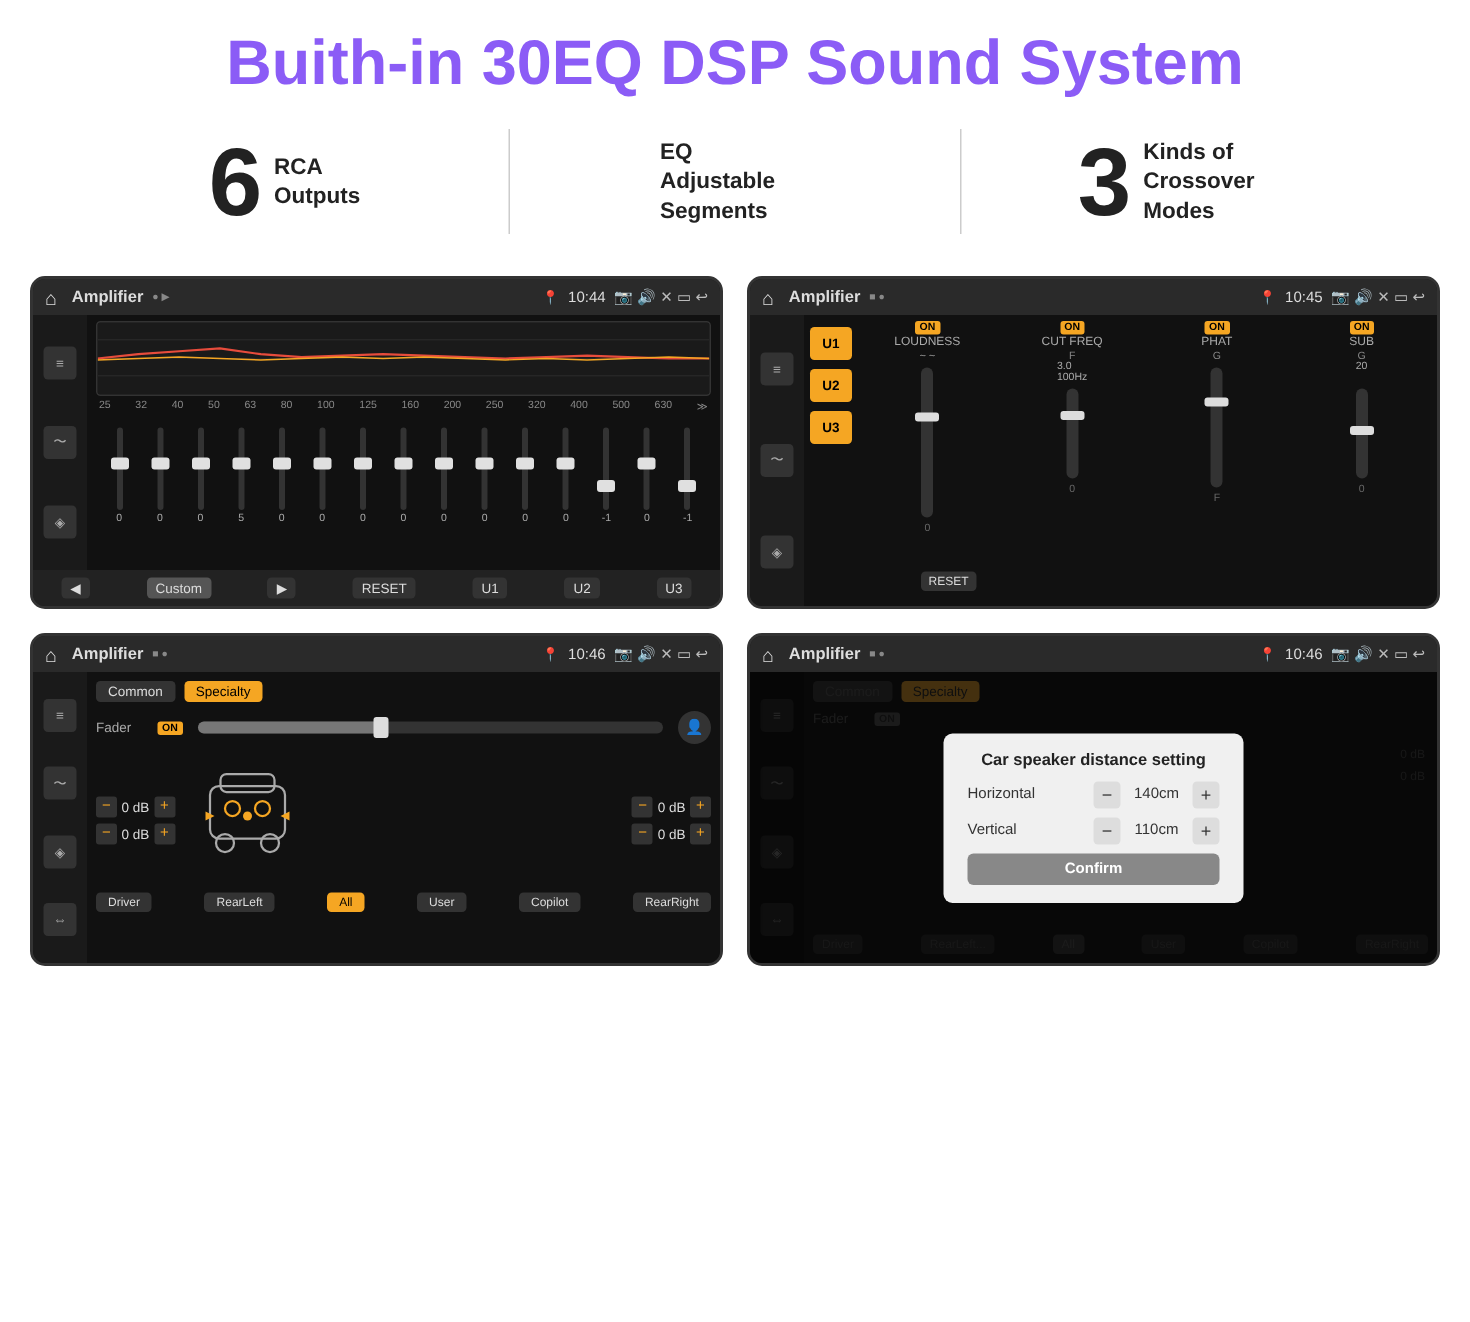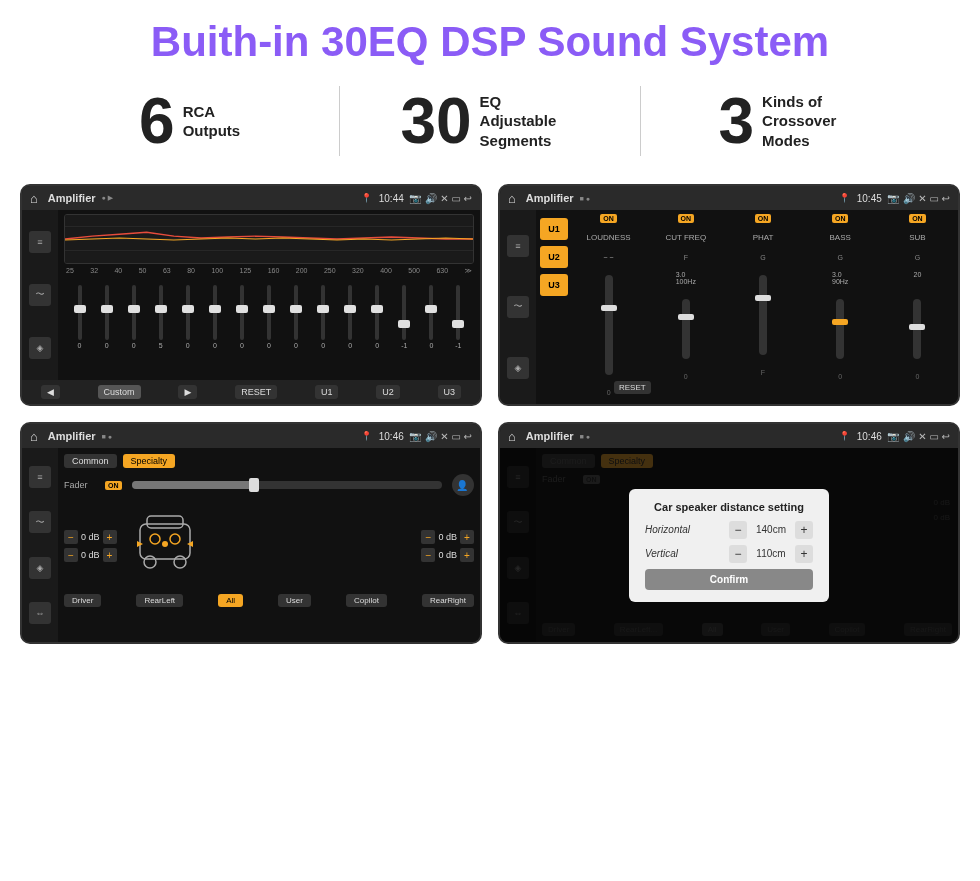--- a/index.html
+++ b/index.html
@@ -228,21 +228,21 @@
       align-items: center;
       justify-content: center;
       font-size: 9px;
       font-weight: bold;
       color: #000;
     }
     .dsp-channel {
       display: flex;
       flex-direction: column;
       align-items: center;
-      gap: 10px;
+      gap: 0;
       flex: 1;
     }
     .dsp-channel-label {
       font-size: 8px;
       color: #aaa;
       text-align: center;
     }
     .dsp-on-badge {
       background: #f5a623;
       color: #000;
@@ -390,21 +390,20 @@
     }
     .dialog-row {
       display: flex;
       align-items: center;
       justify-content: space-between;
       margin-bottom: 6px;
     }
     .dialog-row-label {
       font-size: 10px;
       color: #333;
-      font-style: italic;
     }
     .dialog-control {
       display: flex;
       align-items: center;
       gap: 4px;
     }
     .dialog-minus {
       width: 18px; height: 18px; background: #ddd; border-radius: 3px;
       display: flex; align-items: center; justify-content: center; font-size: 12px; color: #333;
     }
@@ -436,21 +435,20 @@
 
 <h1 class="main-title">Buith-in 30EQ DSP Sound System</h1>
 
 <div class="stats-row">
   <div class="stat-item">
     <span class="stat-number">6</span>
     <span class="stat-label">RCA<br>Outputs</span>
   </div>
   <div class="stat-divider"></div>
   <div class="stat-item">
-    <span class="stat-number">30</span>
     <span class="stat-label">EQ Adjustable<br>Segments</span>
   </div>
   <div class="stat-divider"></div>
   <div class="stat-item">
     <span class="stat-number">3</span>
     <span class="stat-label">Kinds of<br>Crossover Modes</span>
   </div>
 </div>
 
 <div class="screenshots-grid">
@@ -665,30 +663,20 @@
             <div class="dsp-channel">
               <div class="dsp-on-badge">ON</div>
               <div class="dsp-channel-label">PHAT</div>
               <div style="font-size:7px;color:#888; margin-top:2px;">G</div>
               <div class="dsp-channel-slider" style="height:80px;">
                 <div class="dsp-channel-thumb" style="top:20px;"></div>
               </div>
               <div style="font-size:7px;color:#666;">F</div>
             </div>
 
-            <div class="dsp-channel">
-              <div class="dsp-on-badge">ON</div>
-              <div class="dsp-channel-label">BASS</div>
-              <div style="font-size:7px;color:#888; margin-top:2px;">G</div>
-              <div style="font-size:7px;color:#aaa;">3.0<br>90Hz</div>
-              <div class="dsp-channel-slider" style="height:60px;">
-                <div class="dsp-channel-thumb" style="top:20px;background:#f5a623;"></div>
-              </div>
-              <div style="font-size:7px;color:#666;">0</div>
-            </div>
 
             <div class="dsp-channel">
               <div class="dsp-on-badge">ON</div>
               <div class="dsp-channel-label">SUB</div>
               <div style="font-size:7px;color:#888; margin-top:2px;">G</div>
               <div style="font-size:7px;color:#aaa;">20<br>&nbsp;</div>
               <div class="dsp-channel-slider" style="height:60px;">
                 <div class="dsp-channel-thumb" style="top:25px;"></div>
               </div>
               <div style="font-size:7px;color:#666;">0</div>

